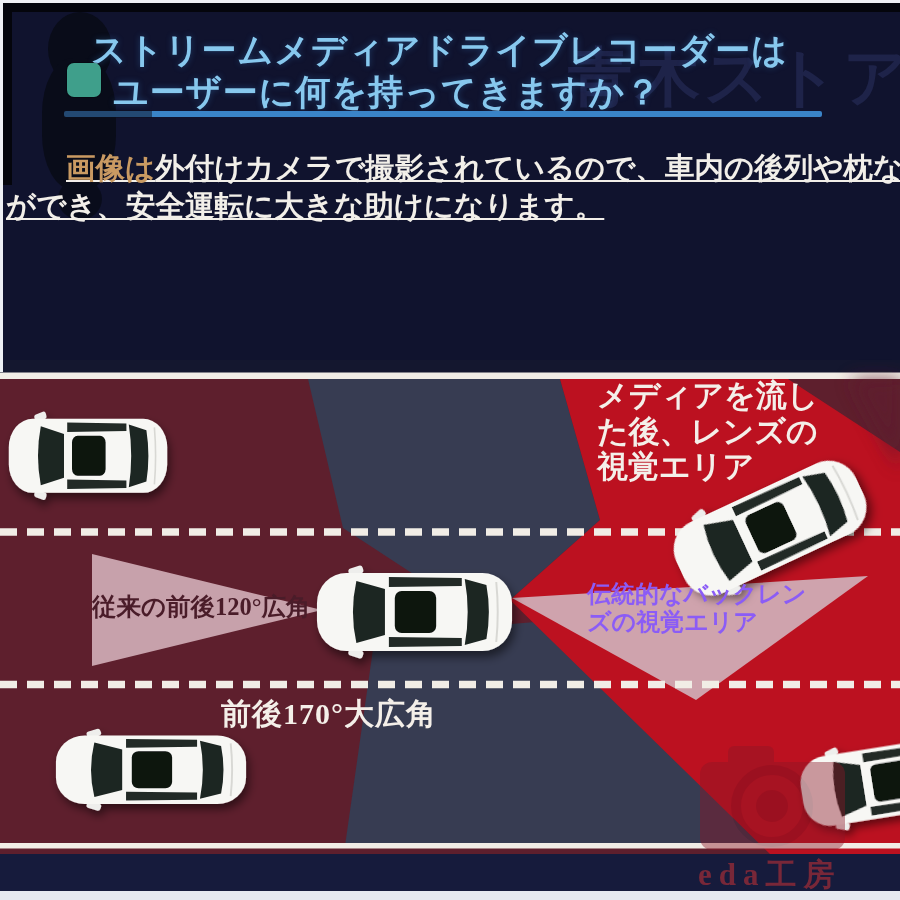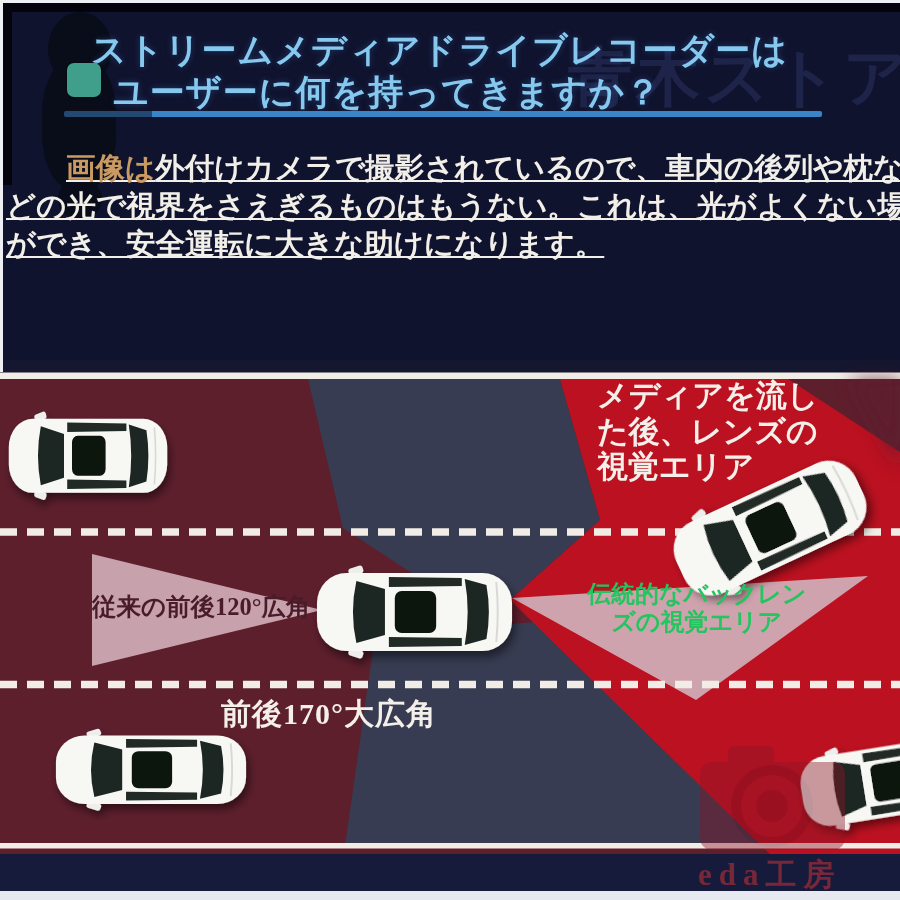--- a/index.html
+++ b/index.html
@@ -32,21 +32,21 @@
   .underline-dark{left:64px;top:110px;width:88px;height:8px;background:#0b0e1c;opacity:.5;z-index:2;}
   .para{left:6px;top:150px;width:892px;z-index:2;font-weight:bold;font-size:29.5px;line-height:37.8px;
     color:#f2efe9;text-decoration:underline;}
   .para .line{white-space:nowrap;}
   .para .indent{padding-left:60px;}
   .hl{color:#c99a62;}
   
   .dlabel{z-index:3;font-weight:bold;white-space:nowrap;}
   .media-label{left:597px;top:378px;font-size:31px;line-height:35.5px;color:#f4efe9;}
   .front-angle{left:92px;top:590px;font-size:24.5px;color:#4a1c29;}
-  .back-lens{left:587px;top:581px;font-size:24px;line-height:27.5px;color:#22c55e;text-align:center;}
+  .back-lens{left:587px;top:581px;font-size:24px;line-height:27.5px;color:#8b5cf6;}
   .wide-angle{left:221px;top:694px;font-size:30px;color:#f4efe9;letter-spacing:1px;}
   .eda{left:698px;top:854px;font-size:31px;font-weight:bold;color:#8a2a38;letter-spacing:7px;
     opacity:.85;z-index:3;white-space:nowrap;}
   svg.road{left:0;top:0;width:900px;height:900px;z-index:0;}
 </style>
 </head>
 <body>
 
 <div class="page">
 
@@ -128,21 +128,20 @@
   <div class="abs aoki">青木ストア</div>
 
   <div class="abs title-line title1">ストリームメディアドライブレコーダーは</div>
   <div class="abs bullet"></div>
   <div class="abs title-line title2">ユーザーに何を持ってきますか？</div>
   <div class="abs underline"></div>
   <div class="abs underline-dark"></div>
 
   <div class="abs para">
     <div class="line indent"><span class="hl">画像は</span><span>外付けカメラで撮影されているので、車内の後列や枕な</span></div>
-    <div class="line">どの光で視界をさえぎるものはもうない。これは、光がよくない場</div>
     <div class="line">ができ、安全運転に大きな助けになります。</div>
   </div>
 
   <div class="abs dlabel media-label">
     <div>メディアを流し</div>
     <div>た後、レンズの</div>
     <div>視覚エリア</div>
   </div>
   <div class="abs dlabel front-angle">従来の前後120°広角</div>
   <div class="abs dlabel back-lens">

